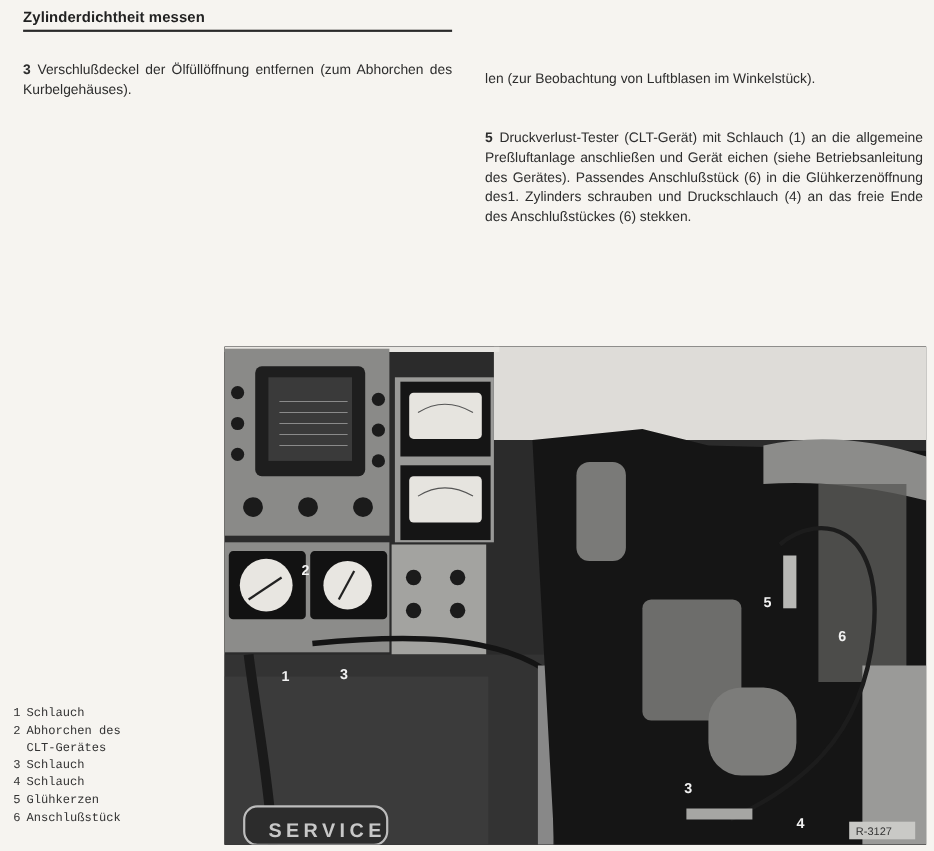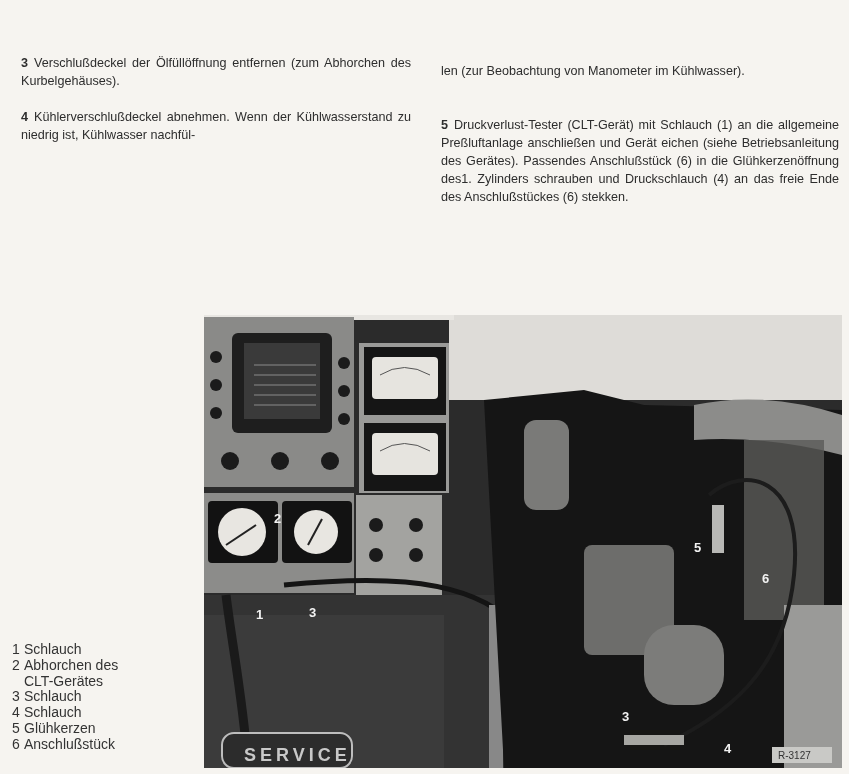--- a/index.html
+++ b/index.html
@@ -27,39 +27,42 @@
     .col-right { left: 441px; top: 62px; width: 398px; }
     .para { margin-bottom: 18px; }
     .para .num { font-weight: bold; margin-right: 6px; }
 
     .photo {
       position: absolute; left: 204px; top: 315px; width: 638px; height: 453px;
       background: #2a2a2a; overflow: hidden;
     }
 
     .legend {
-      position: absolute; left: 12px; top: 642px; font-size: 14px; line-height: 15.8px;
+      position: absolute; left: 12px; top: 642px; font-size: 11px; line-height: 15.8px;
       color: #333;
+      font-family: Liberation Mono, monospace;
     }
     .legend-item .lnum { display: inline-block; width: 12px; }
     .legend-item .indent { padding-left: 12px; text-align: center; }
   </style>
 </head>
 <body>
 
 <div class="page">
 
+  <div class="heading-wrap">
+    <div class="heading">Zylinderdichtheit messen</div>
+  </div>
 
   <div class="col col-left">
     <p class="para"><span class="num">3</span><span>Verschlußdeckel der Ölfüllöffnung entfernen (zum Abhorchen des Kurbelgehäuses).</span></p>
-    <p class="para"><span class="num">4</span><span>Kühlerverschlußdeckel abnehmen. Wenn der Kühlwasserstand zu niedrig ist, Kühlwasser nachfül-</span></p>
   </div>
 
   <div class="col col-right">
-    <p class="para" style="margin-bottom:36px;"><span>len (zur Beobachtung von Manometer im Kühlwasser).</span></p>
+    <p class="para" style="margin-bottom:36px;"><span>len (zur Beobachtung von Luftblasen im Winkelstück).</span></p>
     <p class="para"><span class="num">5</span><span>Druckverlust-Tester (CLT-Gerät) mit Schlauch (1) an die allgemeine Preßluftanlage anschließen und Gerät eichen (siehe Betriebsanleitung des Gerätes). Passendes Anschlußstück (6) in die Glühkerzenöffnung des1. Zylinders schrauben und Druckschlauch (4) an das freie Ende des Anschlußstückes (6) stekken.</span></p>
   </div>
 
   <div class="photo">
     <svg width="638" height="453" viewBox="0 0 638 453">
       <rect x="0" y="0" width="638" height="453" fill="#2b2b2b"></rect>
       <rect x="245" y="0" width="393" height="85" fill="#dedcd8"></rect>
       <rect x="0" y="0" width="250" height="5" fill="#e8e6e2"></rect>
       <rect x="0" y="2" width="150" height="170" fill="#8a8a88"></rect>
       <rect x="28" y="18" width="100" height="100" rx="6" fill="#1e1e1e"></rect>

